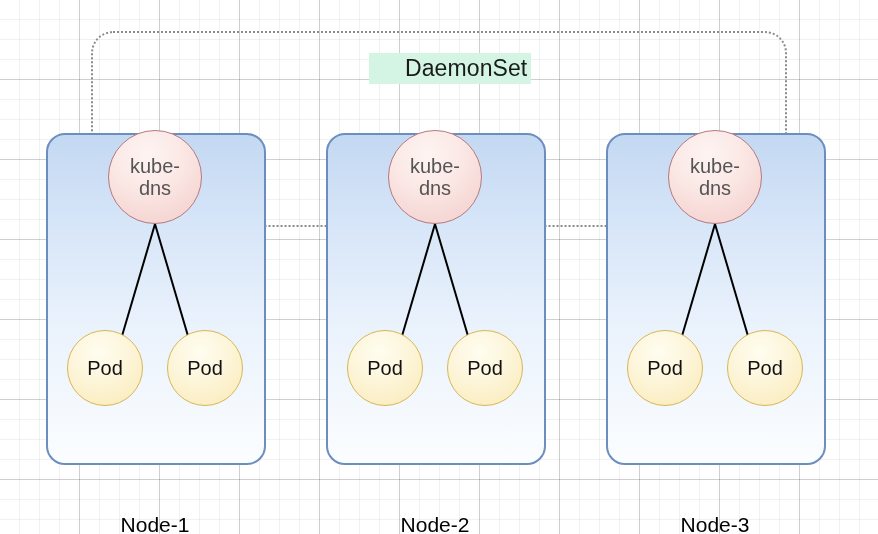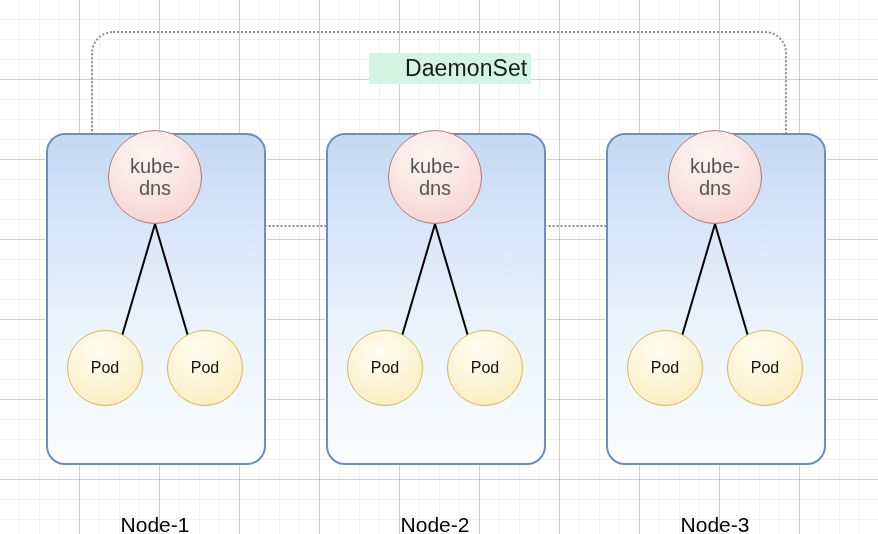--- a/index.html
+++ b/index.html
@@ -107,21 +107,21 @@
     line-height: 1.12;
     justify-content: center;
   }
 
   .pod-circle {
     width: 76px;
     height: 76px;
     border: 1.8px solid #d6b656;
     background: radial-gradient(circle at 42% 28%, #fffdf0 0%, #fdf6dc 40%, #fbeec3 78%, #f9e8b4 100%);
     color: #111111;
-    font-size: 16px;
+    font-size: 20px;
   }
 
   
   .watermark {
     position: absolute;
     display: flex;
     align-items: center;
     gap: 5px;
     opacity: 0.92;
     pointer-events: none;

